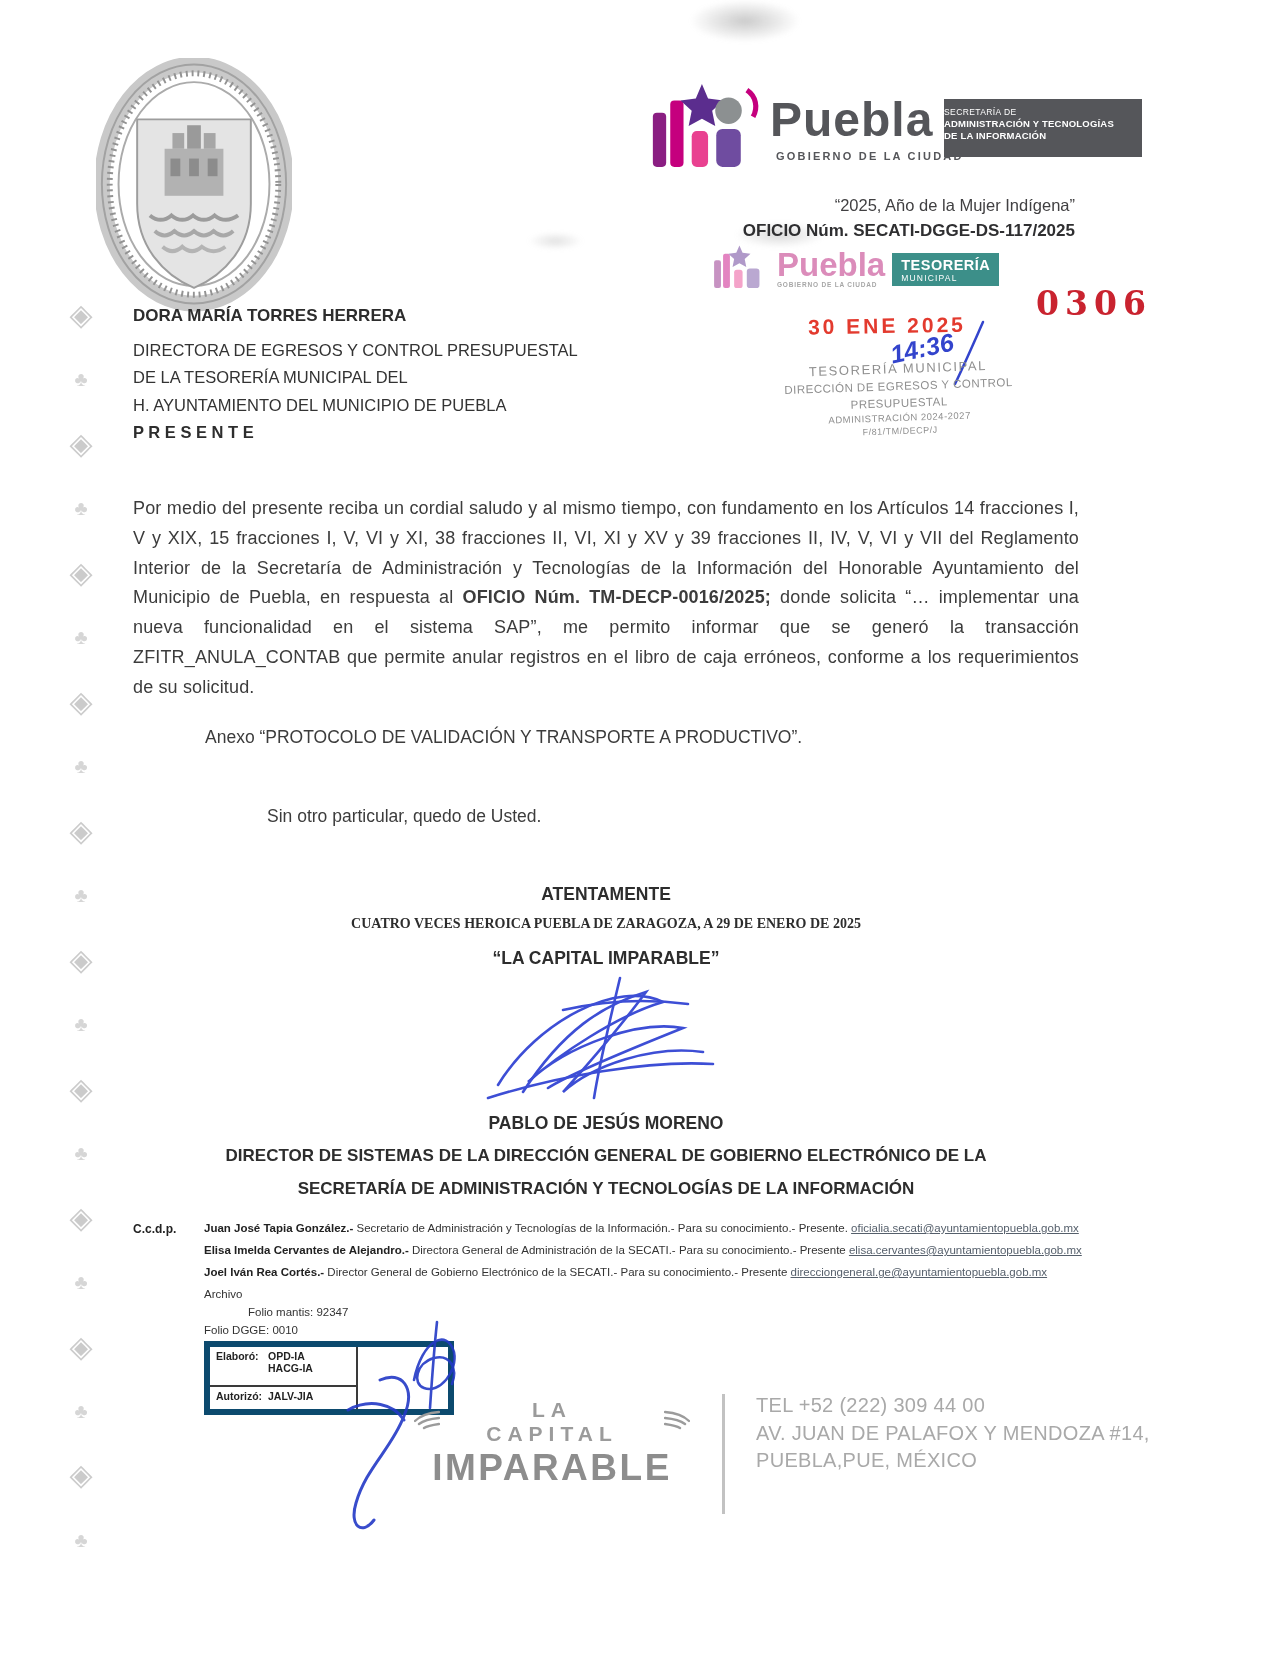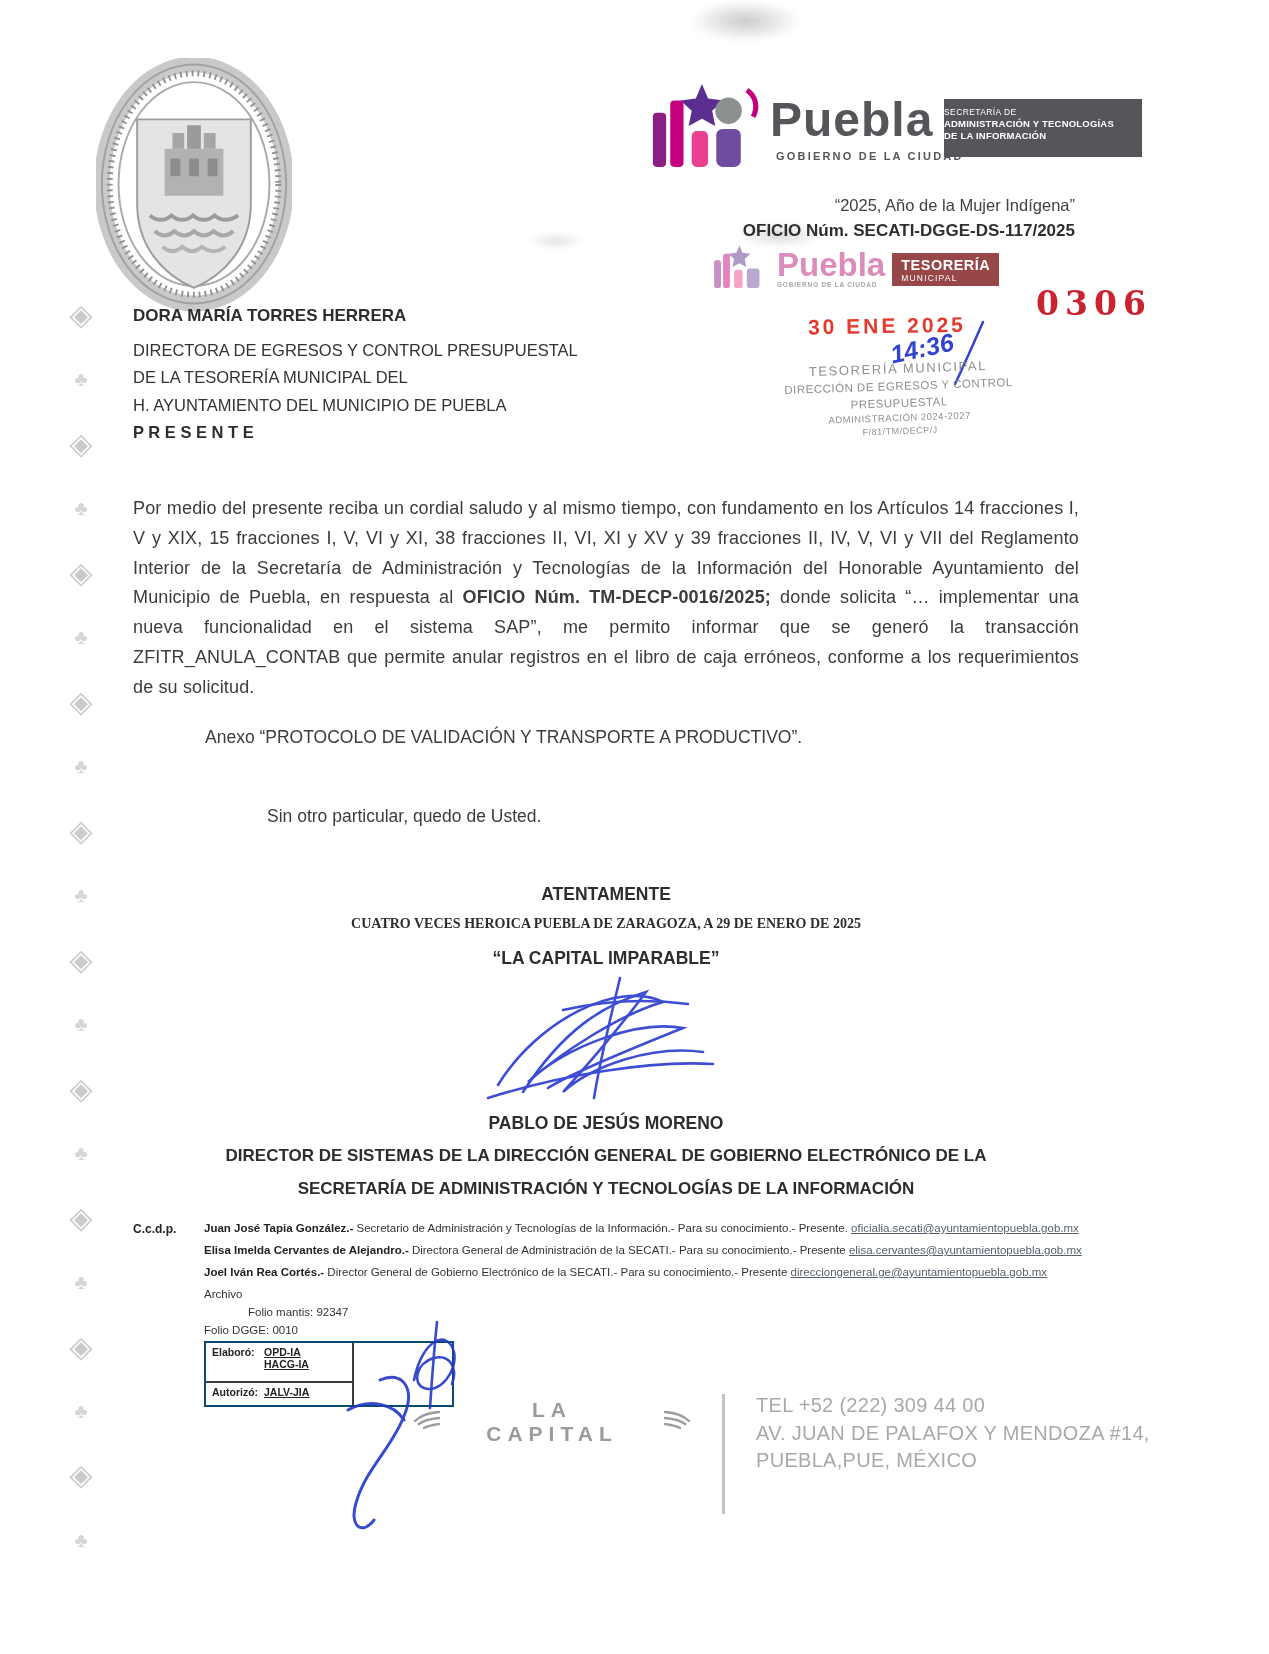--- a/index.html
+++ b/index.html
@@ -33,21 +33,21 @@
   .secretariat-box .s2 { font-size:9.5px; font-weight:bold; letter-spacing:.2px; }
   .secretariat-box .s3 { font-size:9.5px; font-weight:bold; letter-spacing:.2px; }
 
   .year-legend { left:600px; top:196px; width:475px; text-align:right; font-size:16.5px; color:#414042; }
   .oficio-num  { left:600px; top:221px; width:475px; text-align:right; font-size:17px; font-weight:bold; color:#2f2f31; }
 
   
   .treasury { left:712px; top:242px; display:flex; align-items:center; gap:7px; opacity:.88; }
   .treasury .t-name { font-size:33px; font-weight:bold; color:#cf66a4; line-height:.9; opacity:.85; }
   .treasury .t-sub  { font-size:6.5px; font-weight:bold; color:#9a9a9a; letter-spacing:.8px; margin-top:2px; }
-  .treasury-box { background:#7f1d1d; color:#fff; padding:4px 9px 3px; text-align:left; opacity:.92; }
+  .treasury-box { background:#0f766e; color:#fff; padding:4px 9px 3px; text-align:left; opacity:.92; }
   .treasury-box .tb1 { font-size:14.5px; font-weight:bold; letter-spacing:.5px; }
   .treasury-box .tb2 { font-size:8.5px; letter-spacing:1.2px; }
 
   .folio-red { left:1036px; top:284px; font-family:"DejaVu Serif", serif; font-size:33px; font-weight:600;
                color:#c9232f; letter-spacing:6px; }
   .date-stamp { left:808px; top:314px; font-size:21px; font-weight:bold; color:#e33a2e;
                 letter-spacing:3px; transform:rotate(-1deg); }
   .time-hand { left:890px; top:334px; font-size:25px; font-weight:bold; font-style:italic;
                color:#3344cc; transform:rotate(-12deg); }
   .time-flourish { left:945px; top:318px; }
@@ -84,21 +84,21 @@
 
   
   .ccdp-label { left:133px; top:1222px; font-size:12px; font-weight:bold; color:#222; }
   .ccdp-line { left:204px; width:890px; font-size:11.5px; color:#333; }
   .ccdp-line b { color:#222;margin-top:12px; }
   .ccdp-line .email { text-decoration:underline; color:#555f6b; }
   .ccdp-1 { top:1222px; } .ccdp-2 { top:1244px; } .ccdp-3 { top:1266px; }
   .ccdp-archivo { top:1288px; } .ccdp-mantis { top:1306px;padding-left:44px; } .ccdp-dgge { top:1324px; }
 
   
-  .approval { left:204px; top:1341px; width:250px; border:2px solid #0c4a6e; display:flex; font-size:10.5px; color:#222;text-decoration:underline; }
+  .approval { left:204px; top:1341px; width:250px; border:6px solid #0c4a6e; display:flex; font-size:10.5px; color:#222; }
   .approval .left-col { width:148px; border-right:2px solid #3a3a3a; }
   .approval .row1 { border-bottom:2px solid #3a3a3a; padding:3px 6px; height:40px; }
   .approval .row2 { padding:3px 6px; height:22px; }
   .approval .lbl { font-weight:bold; display:inline-block; width:52px; }
   .approval .val { font-weight:bold; }
   .approval .val2 { font-weight:bold; margin-left:52px; }
   .approval .sig-col { flex:1; }
   .table-scribble { left:392px; top:1318px; }
   .big-flourish { left:318px; top:1368px; }
 
@@ -324,20 +324,21 @@
       <span>
         <svg width="26" height="22" viewBox="0 0 26 22">
           <g stroke="#9b9b9b" stroke-width="2.4" fill="none" stroke-linecap="round" transform="translate(26,0) scale(-1,1)">
             <path d="M25 3 C 12 4, 5 8, 1 12"></path>
             <path d="M25 9 C 15 10, 9 12, 5 15"></path>
             <path d="M25 15 C 18 16, 13 17, 10 19"></path>
           </g>
         </svg>
       </span>
     </div>
+    <div class="l2">IMPARABLE</div>
   </div>
 
   <div class="abs footer-divider"></div>
 
   <div class="abs footer-right">
     <div>TEL +52 (222) 309 44 00</div>
     <div>AV. JUAN DE PALAFOX Y MENDOZA #14,</div>
     <div>PUEBLA,PUE, MÉXICO</div>
   </div>
 

